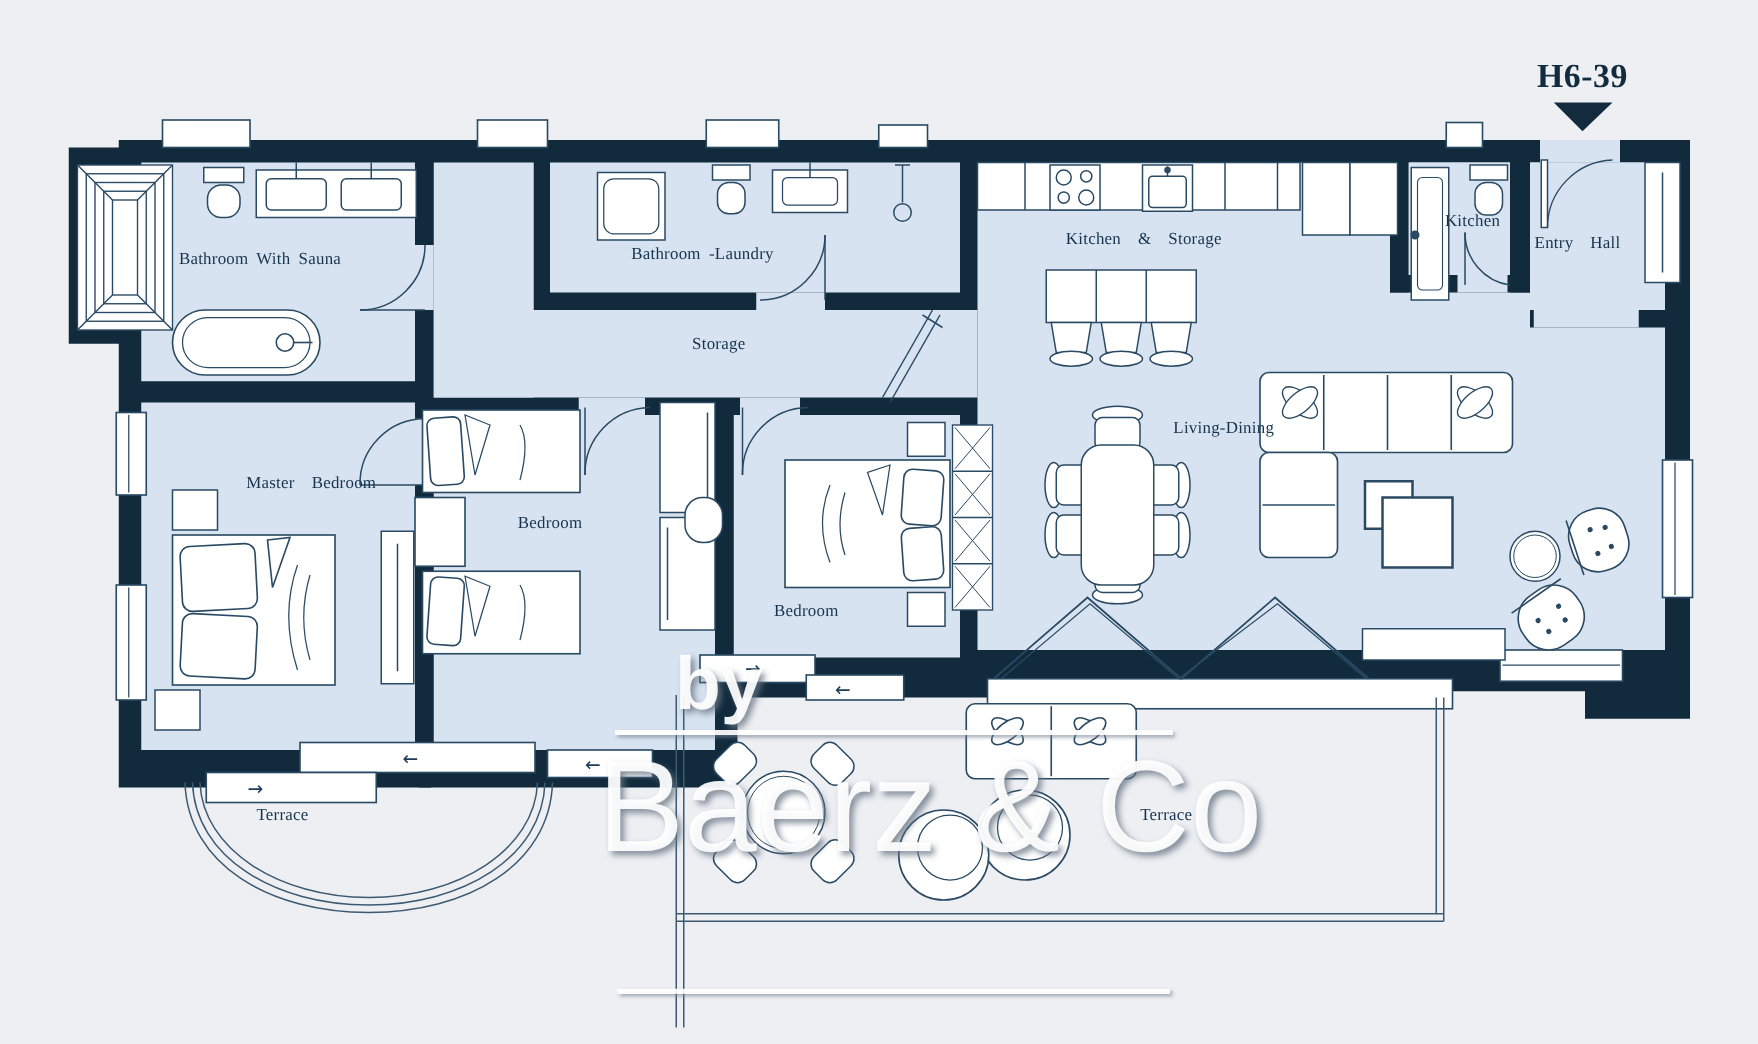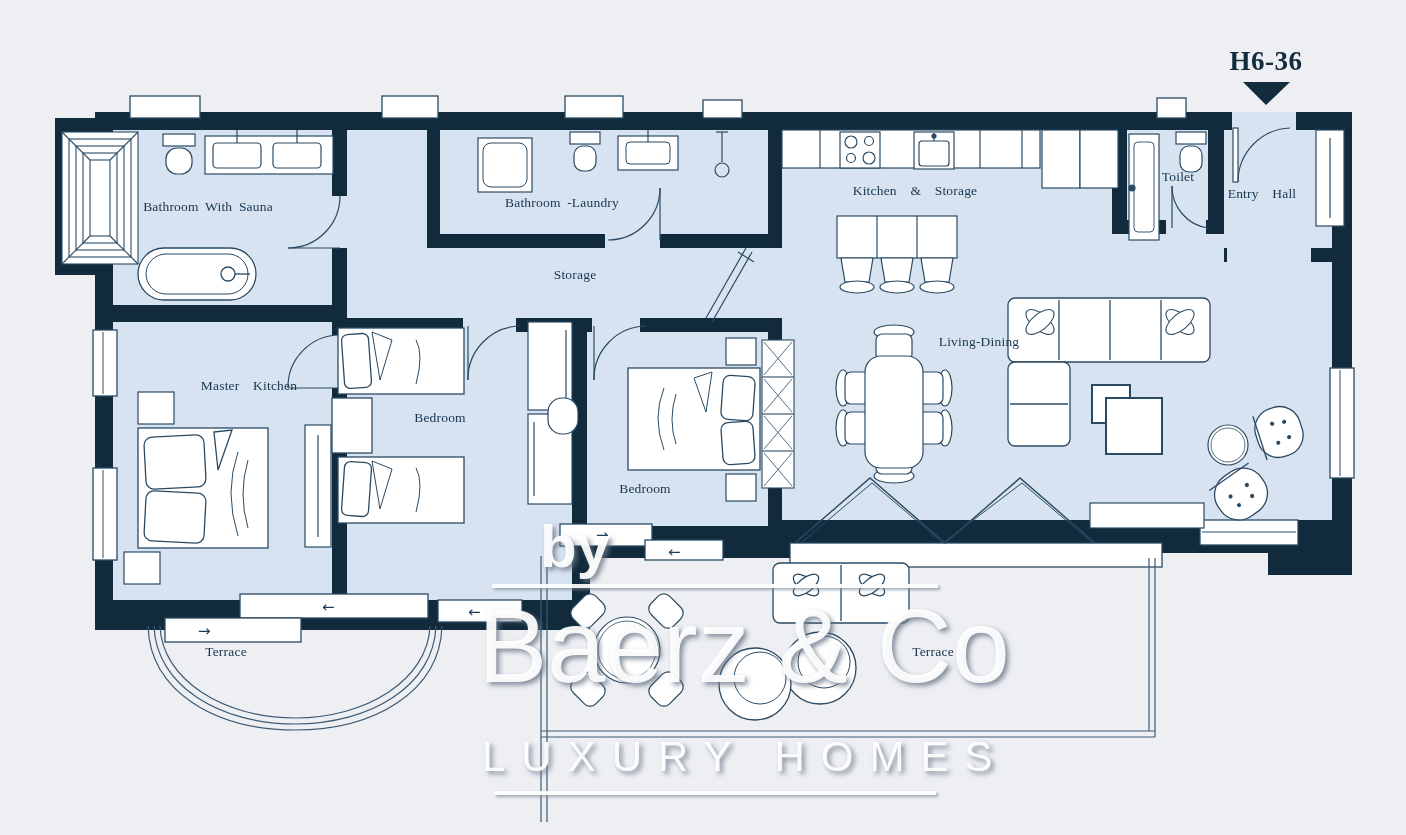--- a/index.html
+++ b/index.html
@@ -386,30 +386,29 @@
 
   <g>
     <polygon points="1243,82 1290,82 1266,105" fill="#122c3e"></polygon>
   </g>
 </svg>
 
 <div class="room-label" style="left:208px;top:207px">Bathroom With Sauna</div>
 <div class="room-label" style="left:562px;top:203px">Bathroom -Laundry</div>
 <div class="room-label" style="left:575px;top:275px">Storage</div>
 <div class="room-label gap" style="left:915px;top:191px">Kitchen &amp; Storage</div>
-<div class="room-label" style="left:1178px;top:177px">Toilet</div>
+<div class="room-label" style="left:1178px;top:177px">Kitchen</div>
 <div class="room-label gap" style="left:1262px;top:194px">Entry Hall</div>
-<div class="room-label gap" style="left:249px;top:386px">Master Kitchen</div>
+<div class="room-label gap" style="left:249px;top:386px">Master Bedroom</div>
 <div class="room-label" style="left:440px;top:418px">Bedroom</div>
 <div class="room-label" style="left:645px;top:489px">Bedroom</div>
 <div class="room-label" style="left:979px;top:342px">Living-Dining</div>
 <div class="room-label" style="left:226px;top:652px">Terrace</div>
 <div class="room-label" style="left:933px;top:652px">Terrace</div>
 
-<div id="unit-label">H6-36</div>
+<div id="unit-label">H6-39</div>
 
 <div class="wm" id="wm-by">by</div>
 <div class="wm-rule" id="wm-rule-top"></div>
 <div class="wm" id="wm-brand">Baerz &amp; Co</div>
-<div class="wm" id="wm-tagline">LUXURY HOMES</div>
 <div class="wm-rule" id="wm-rule-bottom"></div>
 
 </div>
 
 </body></html>

